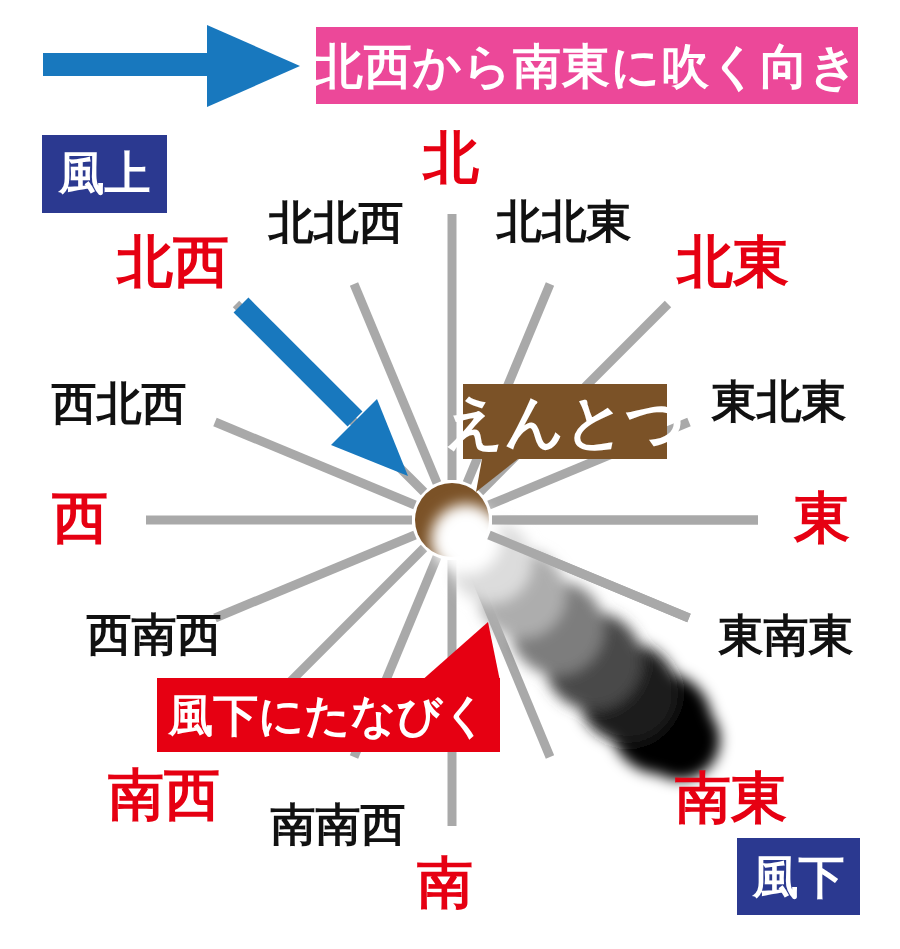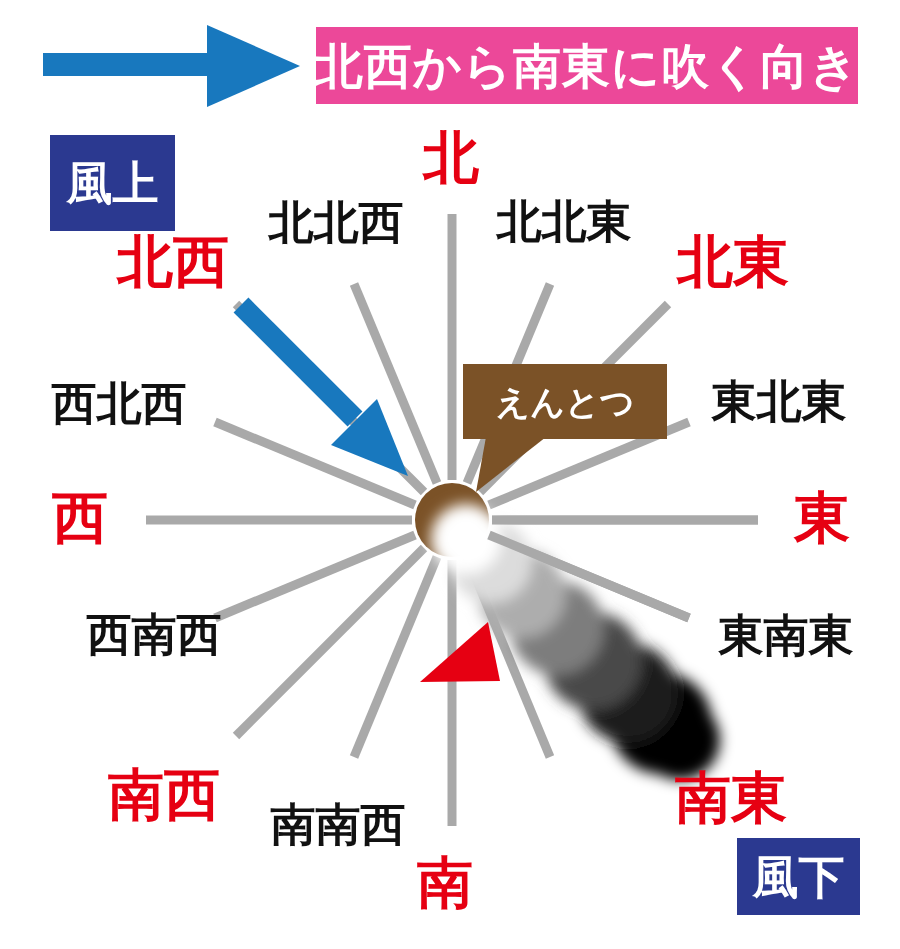--- a/index.html
+++ b/index.html
@@ -43,23 +43,23 @@
   }
   .bubble{
     position:absolute;
     color:#ffffff;
     font-weight:700;
     display:flex;align-items:center;justify-content:center;
     line-height:1;
     white-space:nowrap;
   }
   .bubble-chimney{
-    left:463px;top:364px;width:204px;height:75px;
+    left:463px;top:384px;width:204px;height:75px;
     background:#7b5227;
-    font-size:34px;
+    font-size:59px;
   }
   .bubble-downwind{
     left:157px;top:678px;width:343px;height:74px;
     background:#e60012;
     font-size:45px;
   }
 </style>
 </head>
 <body>
 
@@ -118,24 +118,25 @@
     <polygon points="420,682 488,622 500,681" fill="#e60012"></polygon>
 
     <g fill="#1878be">
       <rect x="43" y="53" width="166" height="23"></rect>
       <polygon points="207,25 300,66 207,107"></polygon>
     </g>
   </svg>
 
   <div class="banner">北西から南東に吹く向き</div>
 
-  <div class="badge" style="left:50px;top:135px;width:125px;height:96px;">風上</div>
+  <div class="badge" style="left:42px;top:135px;width:125px;height:78px;font-family:Liberation Serif, serif;">風上</div>
   <div class="badge" style="left:737px;top:838px;width:123px;height:77px;text-align:right;">風下</div>
 
   <div class="bubble bubble-chimney">えんとつ</div>
+  <div class="bubble bubble-downwind">風下にたなびく</div>
 
   <div class="dir-label dir-cardinal" style="left:451px;top:158px;">北</div>
   <div class="dir-label dir-inter" style="left:564px;top:221px;">北北東</div>
   <div class="dir-label dir-cardinal" style="left:733px;top:262px;">北東</div>
   <div class="dir-label dir-inter" style="left:779px;top:401px;">東北東</div>
   <div class="dir-label dir-cardinal" style="left:822px;top:518px;">東</div>
   <div class="dir-label dir-inter" style="left:778px;top:635px;margin-left:8px;">東南東</div>
   <div class="dir-label dir-cardinal" style="left:731px;top:798px;">南東</div>
   <div class="dir-label dir-cardinal" style="left:445px;top:883px;">南</div>
   <div class="dir-label dir-inter" style="left:338px;top:824px;">南南西</div>

